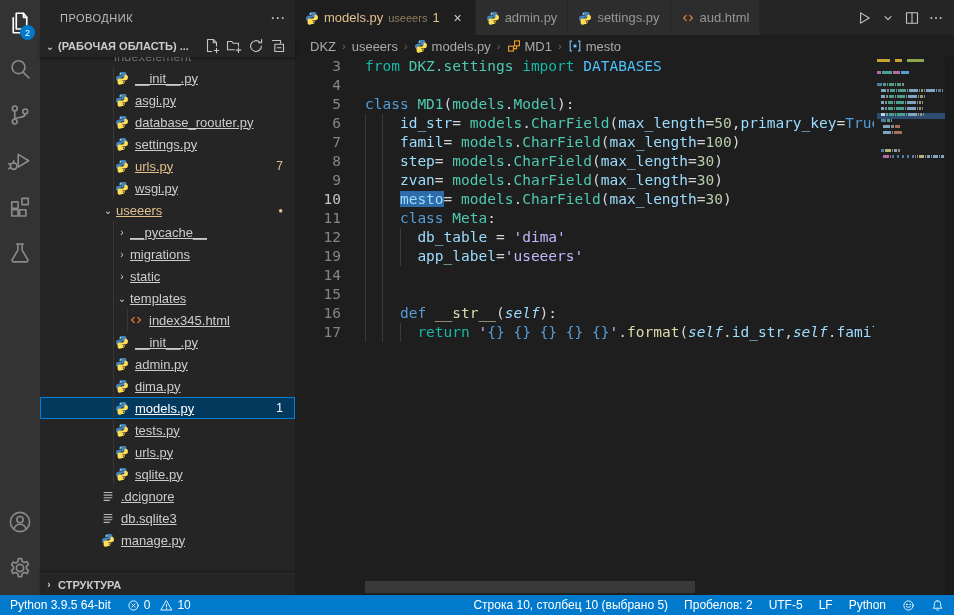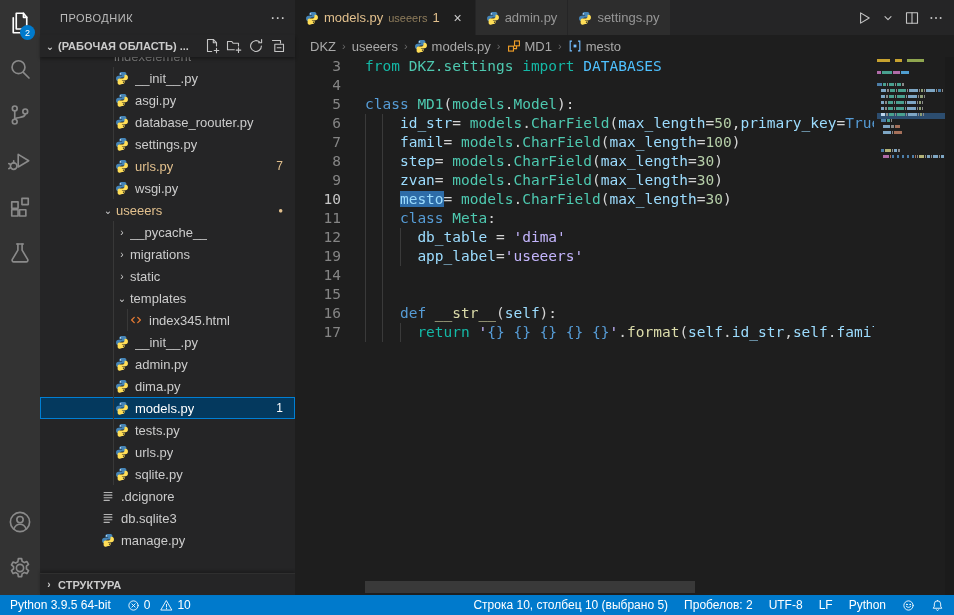--- a/index.html
+++ b/index.html
@@ -26,21 +26,21 @@
   .sb-section .chev { width:16px; text-align:center; font-size:10px; color:#cccccc; }
   .sb-section .lbl { flex:1; white-space:nowrap; overflow:hidden; }
   .sb-actions { display:flex; gap:5px; }
   .sb-actions span { width:17px; height:17px; color:#c5c5c5; cursor:pointer; }
   .sb-actions svg { width:16px; height:16px; }
   .tree { flex:1; overflow:hidden; position:relative; z-index:1; }
   .trow { height:22px; display:flex; align-items:center; font-size:13px; color:#cccccc; position:relative; cursor:pointer; white-space:nowrap; }
   .trow .twist { width:16px; flex-shrink:0; font-size:10px; color:#cccccc; text-align:center; }
   .trow .ficon { width:16px; height:16px; flex-shrink:0; margin-right:5px; display:flex; align-items:center; justify-content:center; }
   .trow .ficon svg { width:14px; height:14px; }
-  .trow .lbl { overflow:hidden; }
+  .trow .lbl { overflow:hidden;text-decoration:underline; }
   .trow.gold .lbl { color:#e2c08d; }
   .trow .tbadge { margin-left:auto; margin-right:12px; font-size:12px; color:#e2c08d; }
   .trow .tbadge.dot { font-size:8px; }
   .trow.selected { background:#04395e; outline:1px solid #007fd4; outline-offset:-1px; }
   .trow.selected .lbl, .trow.selected .tbadge { color:#ffffff; }
   .tguide { position:absolute; top:0; bottom:0; width:1px; background:#383838; }
   .partialwrap { height:10px; overflow:hidden; }
   .partialwrap .trow { margin-top:-12px; }
   .partialwrap .lbl { text-decoration:line-through; color:#7f7f7f; }
   .sb-outline { height:22px; display:flex; align-items:center; border-top:1px solid #2f2f2f; flex-shrink:0;
@@ -70,21 +70,21 @@
   .codearea { flex:1; position:relative; overflow:hidden; background:#1e1e1e;
     font-family:"DejaVu Sans Mono","Liberation Mono",monospace; font-size:14.5px; line-height:19px; }
   .gutter { position:absolute; left:0; top:0; width:46px; text-align:right; color:#858585; }
   .gutter div { height:19px; }
   .gutter div.activeln { color:#c6c6c6; }
   .codelines { position:absolute; left:0; right:80px; top:0; }
   .cline { position:relative; height:19px; padding-left:70px; white-space:pre; overflow:hidden; }
   .cguide { position:absolute; top:0; bottom:0; width:1px; background:#3a3a3a; }
   .t-kw{color:#14b8a6} .t-kw2{color:#569cd6} .t-cls{color:#4ec9b0} .t-var{color:#9cdcfe}
   .t-const{color:#4fc1ff} .t-fn{color:#dcdcaa} .t-str{color:#c4b5fd} .t-num{color:#b5cea8}
-  .t-pln{color:#d4d4d4} .t-brace{color:#569cd6} .t-self{color:#9cdcfe;}
+  .t-pln{color:#d4d4d4} .t-brace{color:#569cd6} .t-self{color:#9cdcfe;font-style:italic}
   .sel{background:#2d6ca8}
 
   
   .minimap { position:absolute; top:2px; right:9px; width:68px; }
   .mmrow { height:6px; white-space:nowrap; }
   .mmrow span { display:inline-block; height:3px; margin-right:1px; vertical-align:top; }
   .mmrow.mmsel { background:rgba(58,123,191,.5); }
   .vtrack { position:absolute; right:0; top:0; bottom:0; width:9px; background:#1b1b1b; }
   .hscroll { position:absolute; bottom:2px; left:70px; width:330px; height:12px; background:#505050; opacity:.55; cursor:pointer; }
 
@@ -493,20 +493,28 @@
           <span style="display: flex;">
             <svg viewBox="0 0 16 16">
               <path fill="#4584b6" d="M7.9 1.2c-1.6 0-2.9.7-2.9 2v1.6h3.1v.7H3.9c-1.5 0-2.7 1.2-2.7 3.1s1.1 3.1 2.6 3.1h1.3v-1.9c0-1.4 1.2-2.5 2.8-2.5h3c1.2 0 2.1-.9 2.1-2.1V3.2c0-1.3-1.2-2-2.6-2z"></path>
               <circle fill="#ffffff" cx="6.3" cy="3.2" r=".75"></circle>
               <path fill="#ffde57" d="M8.1 14.8c1.6 0 2.9-.7 2.9-2v-1.6H7.9v-.7h4.2c1.5 0 2.7-1.2 2.7-3.1s-1.1-3.1-2.6-3.1h-1.3v1.9c0 1.4-1.2 2.5-2.8 2.5h-3c-1.2 0-2.1.9-2.1 2.1v2.8c0 1.3 1.2 2 2.6 2z"></path>
               <circle fill="#1e1e1e" cx="9.7" cy="12.8" r=".75"></circle>
             </svg>
           </span>
           <span class="lbl">settings.py</span>
         </div>
+        <div class="tab">
+          <span style="display: flex;">
+            <svg viewBox="0 0 16 16" fill="none" stroke="#e37933" stroke-width="1.5" stroke-linecap="round" stroke-linejoin="round">
+              <path d="M6 5 3 8l3 3M10 5l3 3-3 3"></path>
+            </svg>
+          </span>
+          <span class="lbl">aud.html</span>
+        </div>
         <div class="tabactions">
           <div class="act">
             <svg viewBox="0 0 16 16" fill="none" stroke="currentColor" stroke-width="1.1" stroke-linejoin="round" stroke-linecap="round">
               <path d="M4.6 2.9l8.6 5.1-8.6 5.1z"></path>
             </svg>
           </div>
           <div class="act">
             <svg viewBox="0 0 16 16" fill="none" stroke="currentColor" stroke-width="1.1" stroke-linejoin="round" stroke-linecap="round">
               <path d="M5 6.6l3 3 3-3"></path>
             </svg>
@@ -642,21 +650,21 @@
         <svg viewBox="0 0 16 16" fill="none" stroke="currentColor" stroke-width="1.1" stroke-linejoin="round" stroke-linecap="round">
           <path d="M8 2.3 14.6 13.6H1.4z"></path>
           <path d="M8 6.6v3.1M8 11.4v.8"></path>
         </svg>
       </span>
       <span>10</span>
     </div>
   <div class="sb-right" id="sb-right">
       <div class="sitem">Строка 10, столбец 10 (выбрано 5)</div>
       <div class="sitem">Пробелов: 2</div>
-      <div class="sitem">UTF-8</div>
+      <div class="sitem">UTF-5</div>
       <div class="sitem">LF</div>
       <div class="sitem">Python</div>
       <div class="sitem">
         <svg viewBox="0 0 16 16" fill="none" stroke="currentColor" stroke-width="1.1" stroke-linejoin="round" stroke-linecap="round">
           <circle cx="8" cy="8" r="5.7"></circle>
           <circle cx="6" cy="6.7" r=".5" fill="currentColor"></circle>
           <circle cx="10" cy="6.7" r=".5" fill="currentColor"></circle>
           <path d="M5.4 9.3a3.4 3.4 0 0 0 5.2 0"></path>
         </svg>
       </div>

